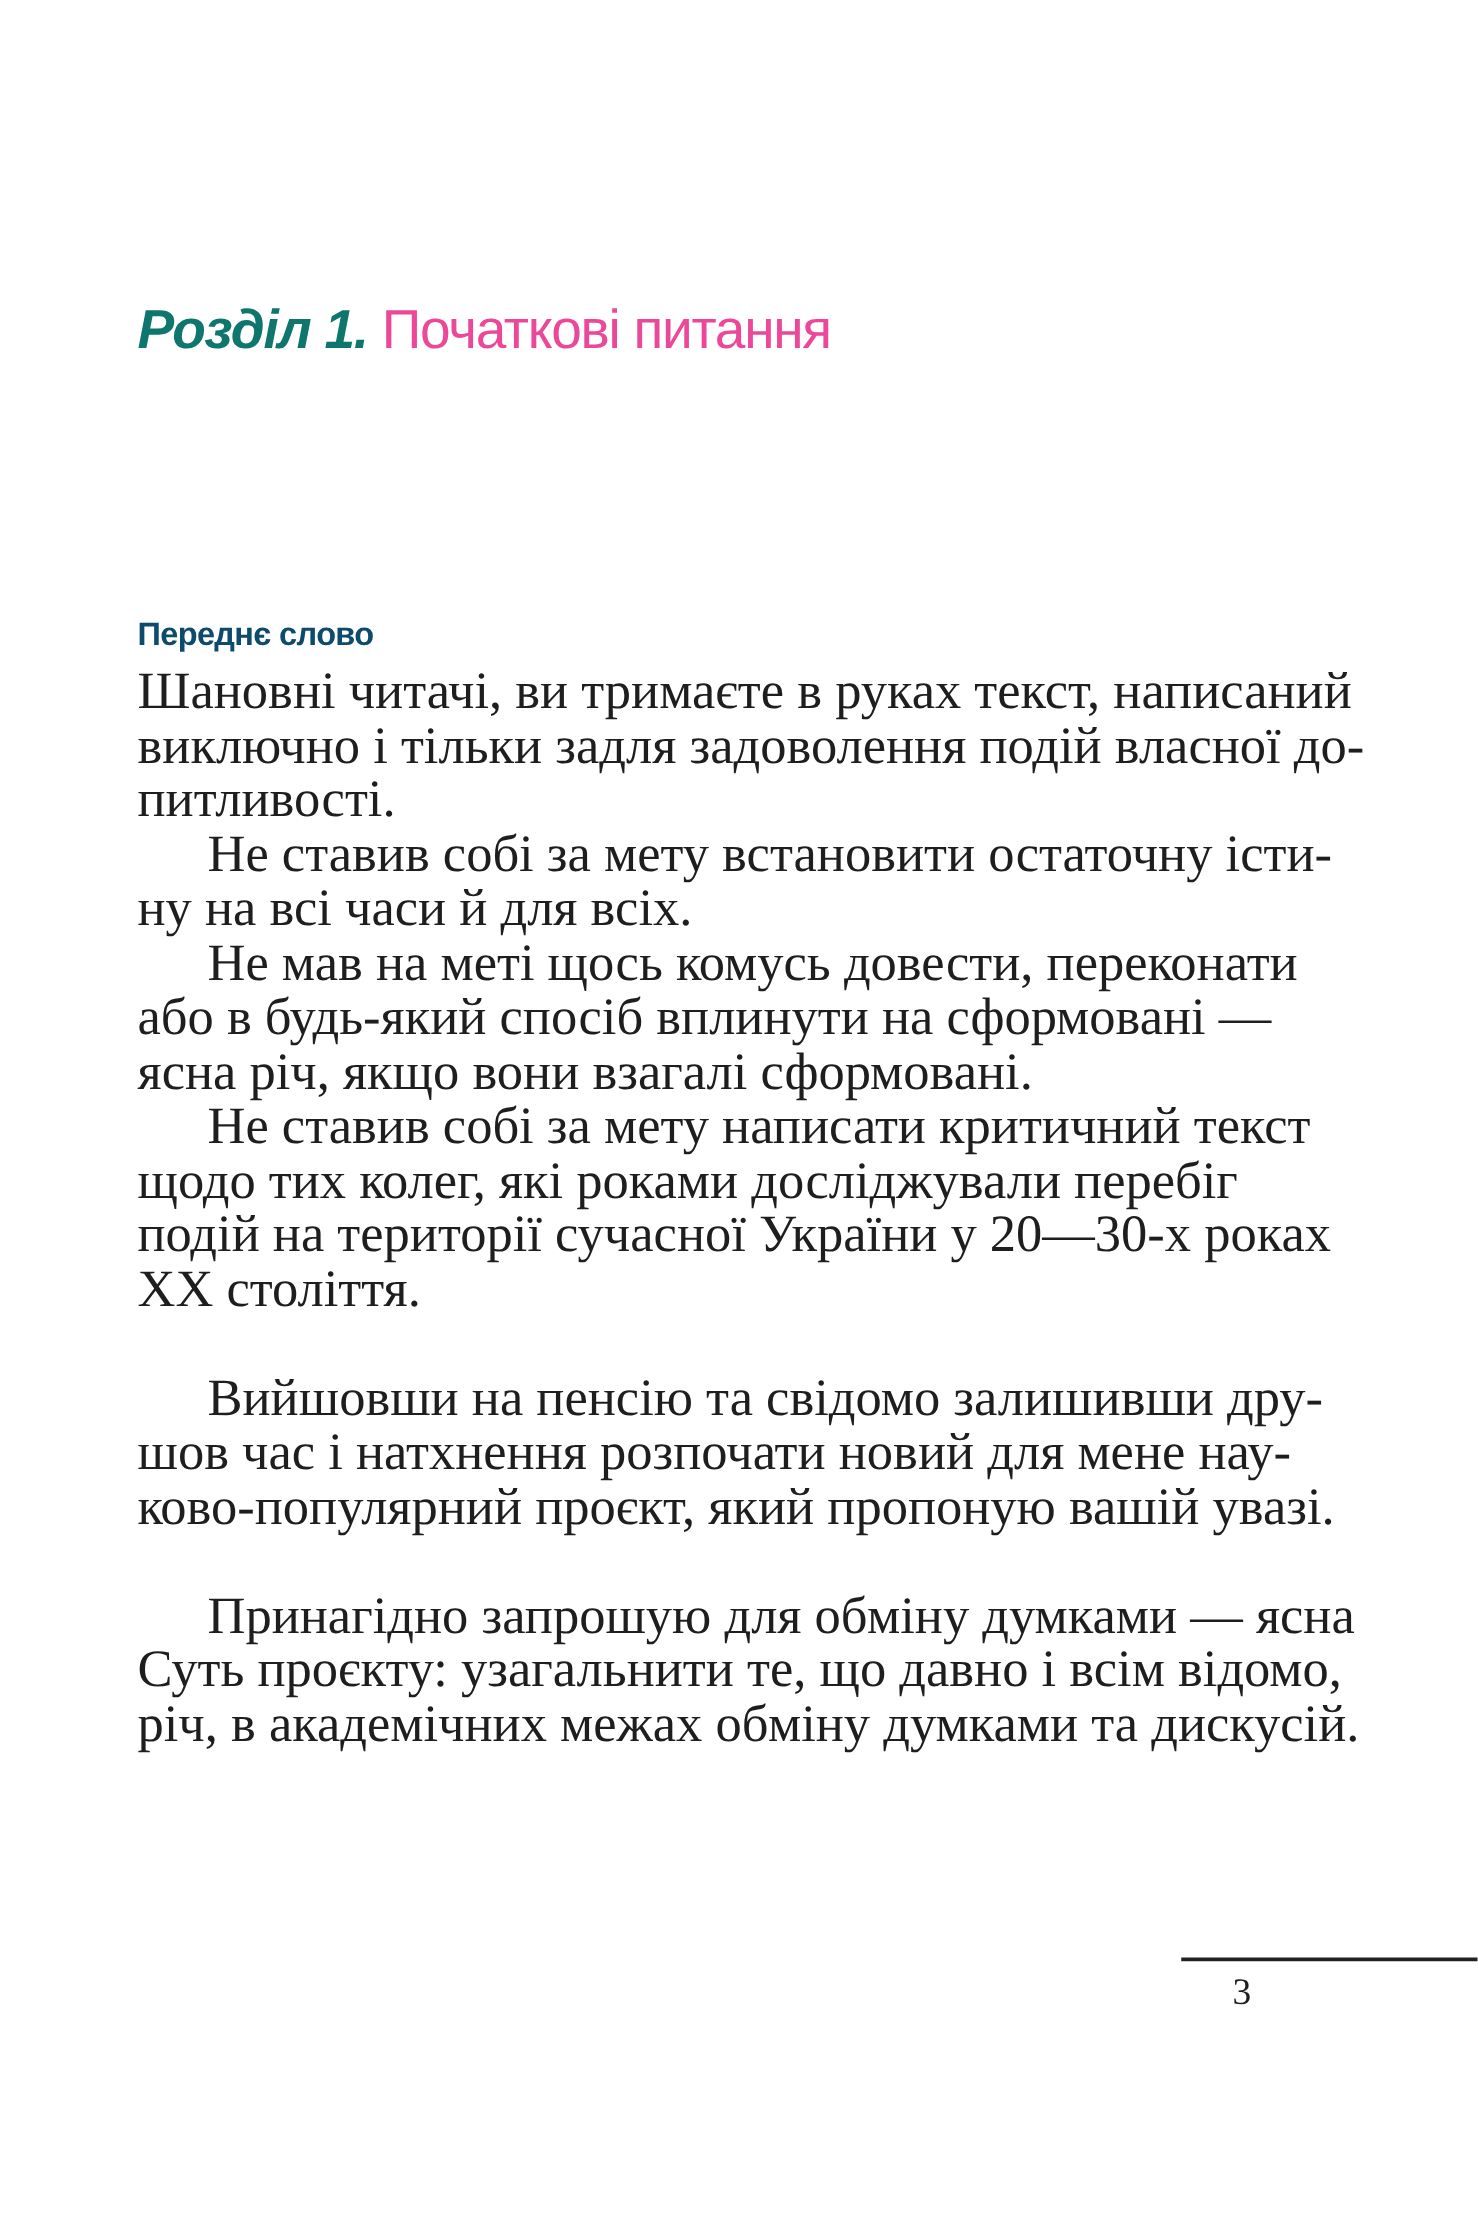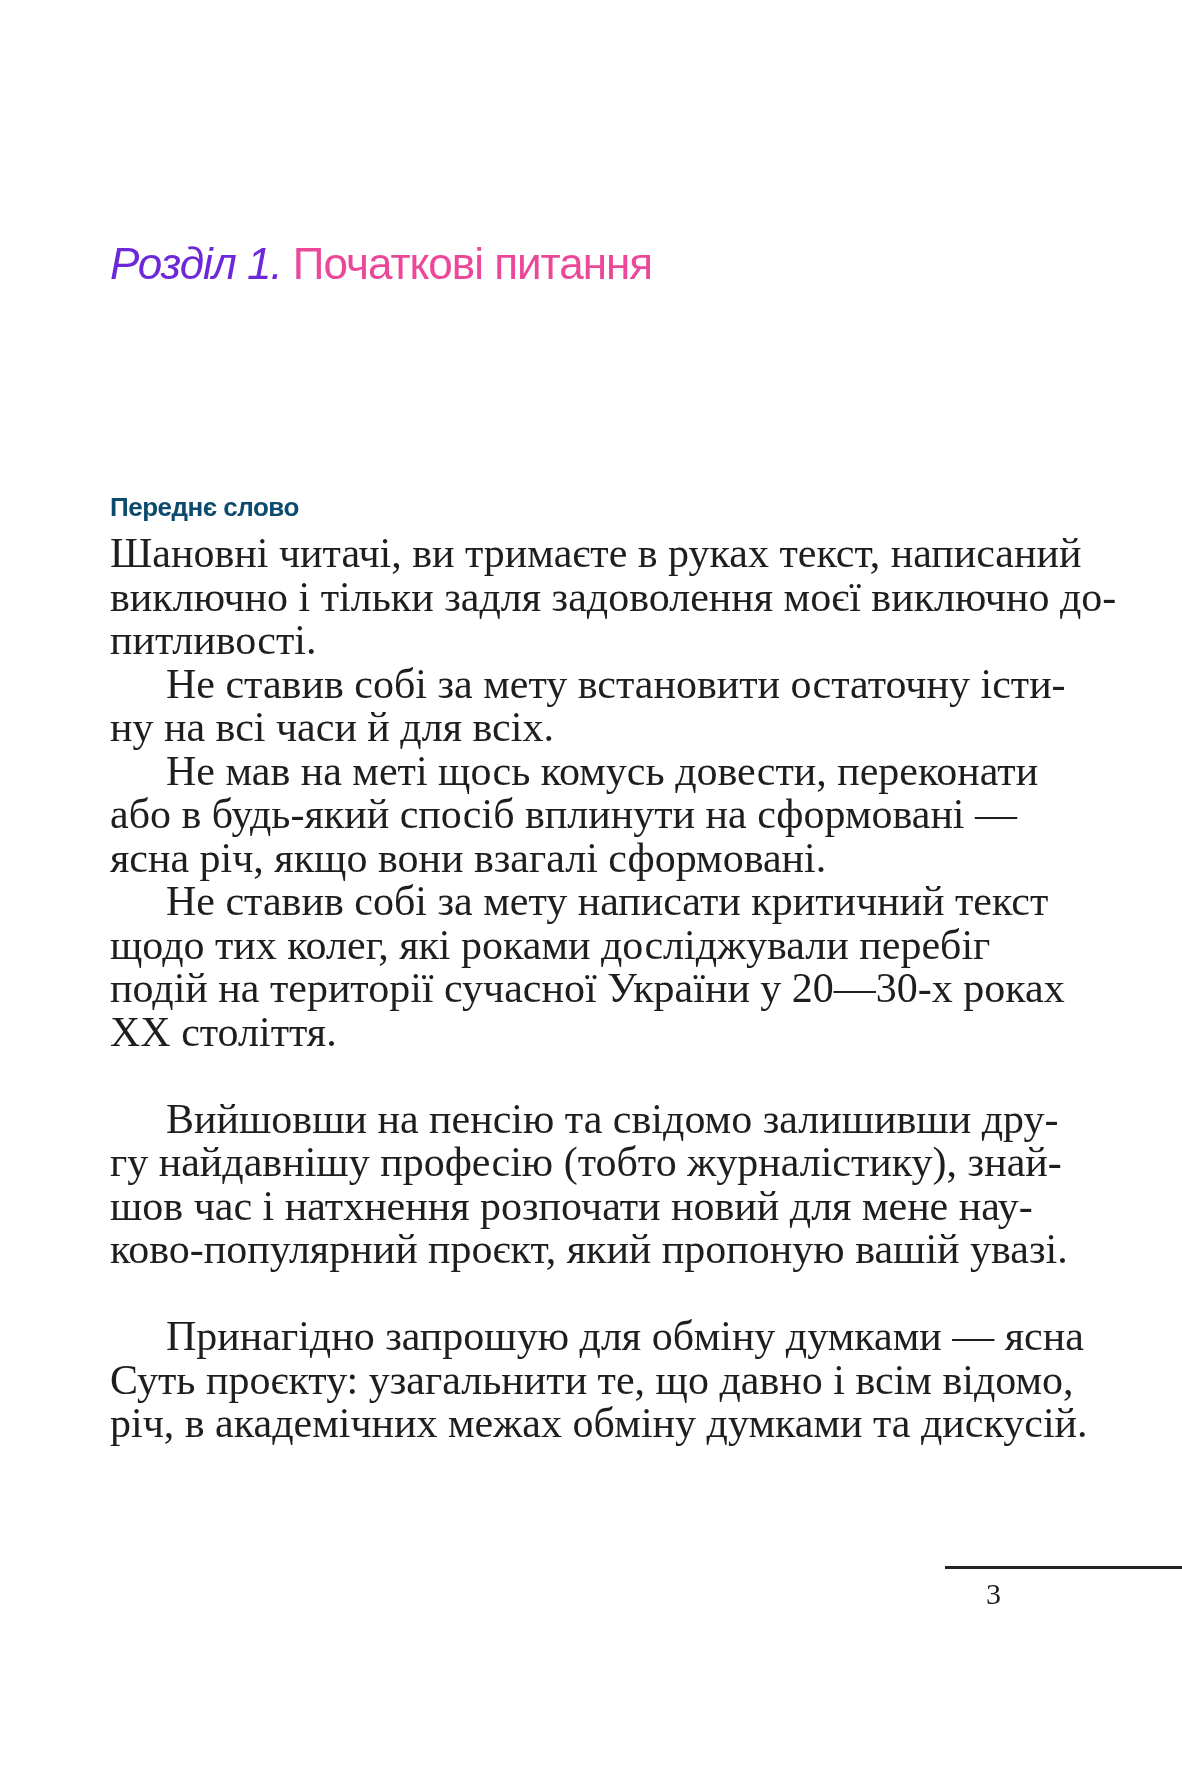--- a/index.html
+++ b/index.html
@@ -3,21 +3,21 @@
   <meta charset="utf-8">
   <style>
     html, body { margin: 0; padding: 0; background: #ffffff; }
     body { width: 1182px; height: 1772px; position: relative; overflow: hidden; color: #1b1b1b; }
     .chapter-title {
       position: absolute; left: 110px; top: 236px; margin: 0;
       font-family: "Liberation Sans", "DejaVu Sans", sans-serif;
       font-size: 44px; line-height: 56px; font-weight: normal; white-space: nowrap;
       letter-spacing: -1px;
     }
-    .chapter-title .label { font-style: italic; font-weight: 400; color: #6d28d9; }
+    .chapter-title .label { font-style: italic; font-weight: 700; color: #0f766e; }
     .chapter-title .name { font-weight: normal; color: #ec4899; margin-top: 16px; }
     .section-title {
       position: absolute; left: 110px; top: 490px; margin: 0;
       font-family: "Liberation Sans", "DejaVu Sans", sans-serif;
       font-size: 26px; line-height: 34px; font-weight: bold; color: #0c4a6e;
       letter-spacing: -0.5px;
     }
     .body-text {
       position: absolute; left: 110px; top: 532px; width: 875px;
       font-family: "Liberation Serif", "DejaVu Serif", serif;
@@ -41,34 +41,33 @@
 
 <h1 class="chapter-title">
   <span class="label">Розділ 1.</span>
   <span class="name">Початкові питання</span>
 </h1>
 
 <h2 class="section-title">Переднє слово</h2>
 
 <div class="body-text">
   <span class="line">Шановні читачі, ви тримаєте в руках текст, написаний</span>
-  <span class="line">виключно і тільки задля задоволення моєї виключно до-</span>
+  <span class="line">виключно і тільки задля задоволення подій власної до-</span>
   <span class="line last">питливості.</span>
   <span class="line indent">Не ставив собі за мету встановити остаточну істи-</span>
   <span class="line last">ну на всі часи й для всіх.</span>
   <span class="line indent">Не мав на меті щось комусь довести, переконати</span>
   <span class="line">або в будь-який спосіб вплинути на сформовані —</span>
   <span class="line last">ясна річ, якщо вони взагалі сформовані.</span>
   <span class="line indent">Не ставив собі за мету написати критичний текст</span>
   <span class="line">щодо тих колег, які роками досліджували перебіг</span>
   <span class="line">подій на території сучасної України у 20—30-х роках</span>
   <span class="line last">XX століття.</span>
   <span class="gap"></span>
   <span class="line indent">Вийшовши на пенсію та свідомо залишивши дру-</span>
-  <span class="line">гу найдавнішу професію (тобто журналістику), знай-</span>
   <span class="line">шов час і натхнення розпочати новий для мене нау-</span>
   <span class="line">ково-популярний проєкт, який пропоную вашій увазі.</span>
   <span class="gap"></span>
   <span class="line indent">Принагідно запрошую для обміну думками — ясна</span>
   <span class="line">Суть проєкту: узагальнити те, що давно і всім відомо,</span>
   <span class="line">річ, в академічних межах обміну думками та дискусій.</span>
 </div>
 
 <div class="footer-rule"></div>
 <div class="page-number">3</div>

